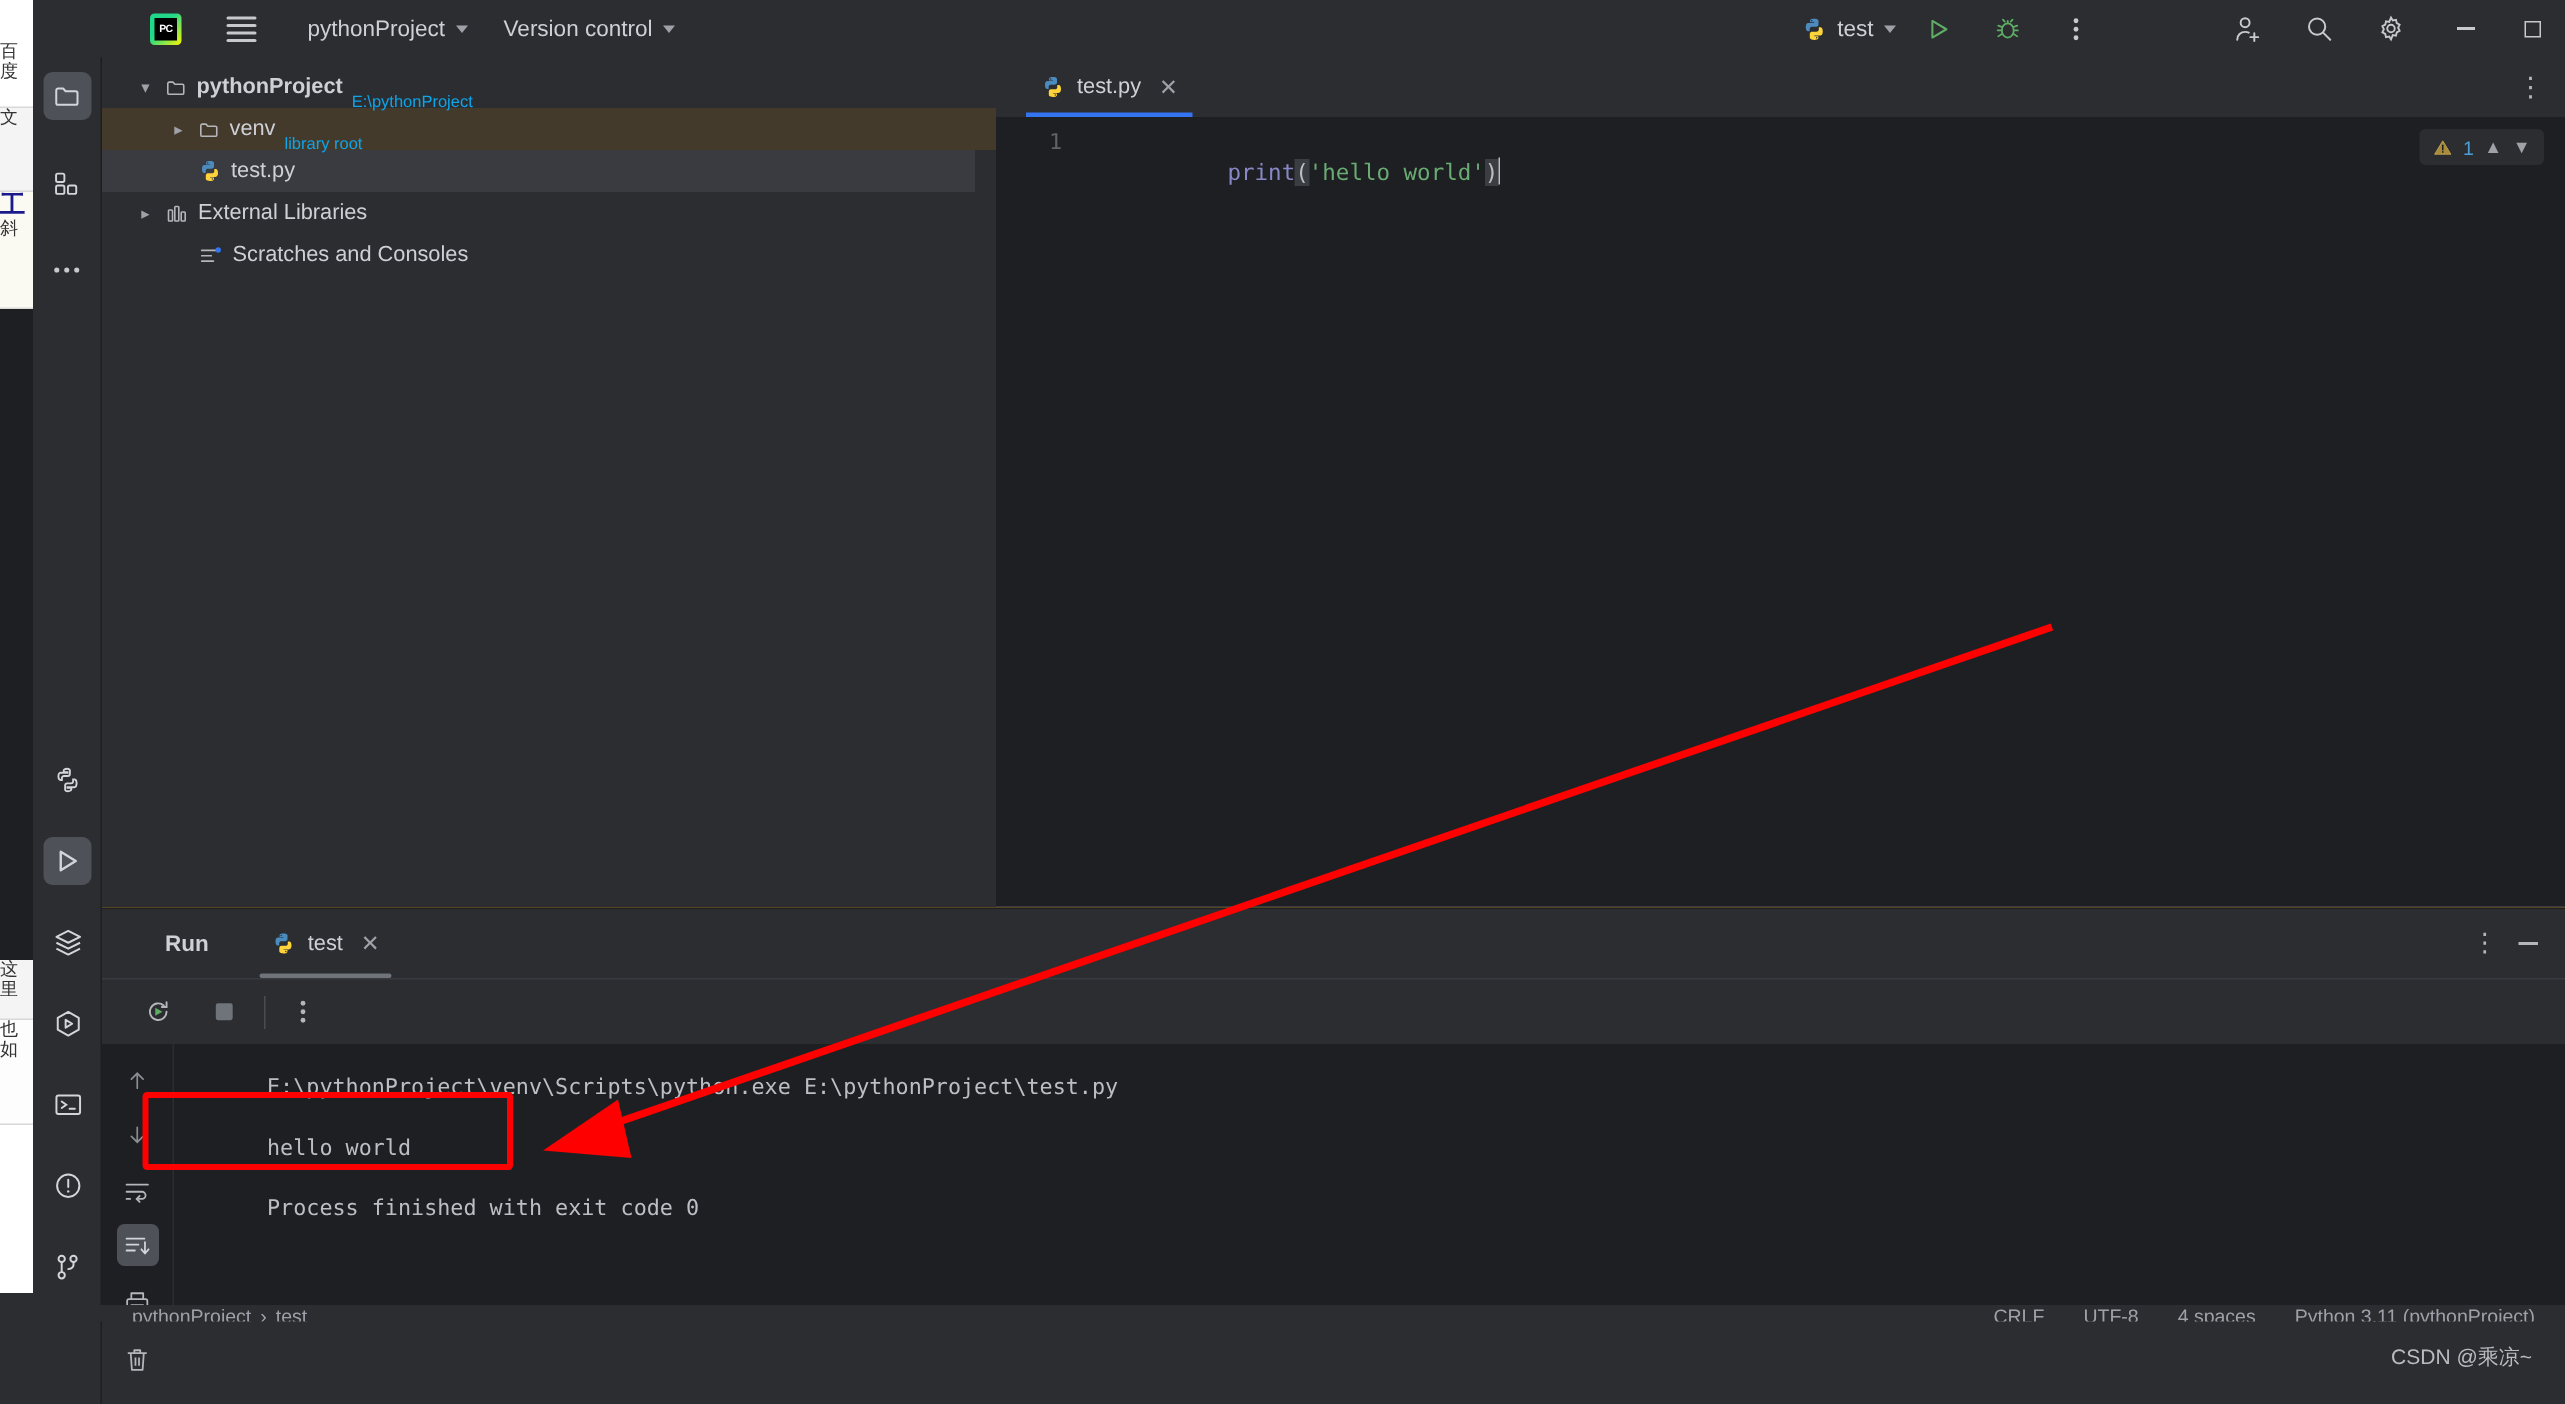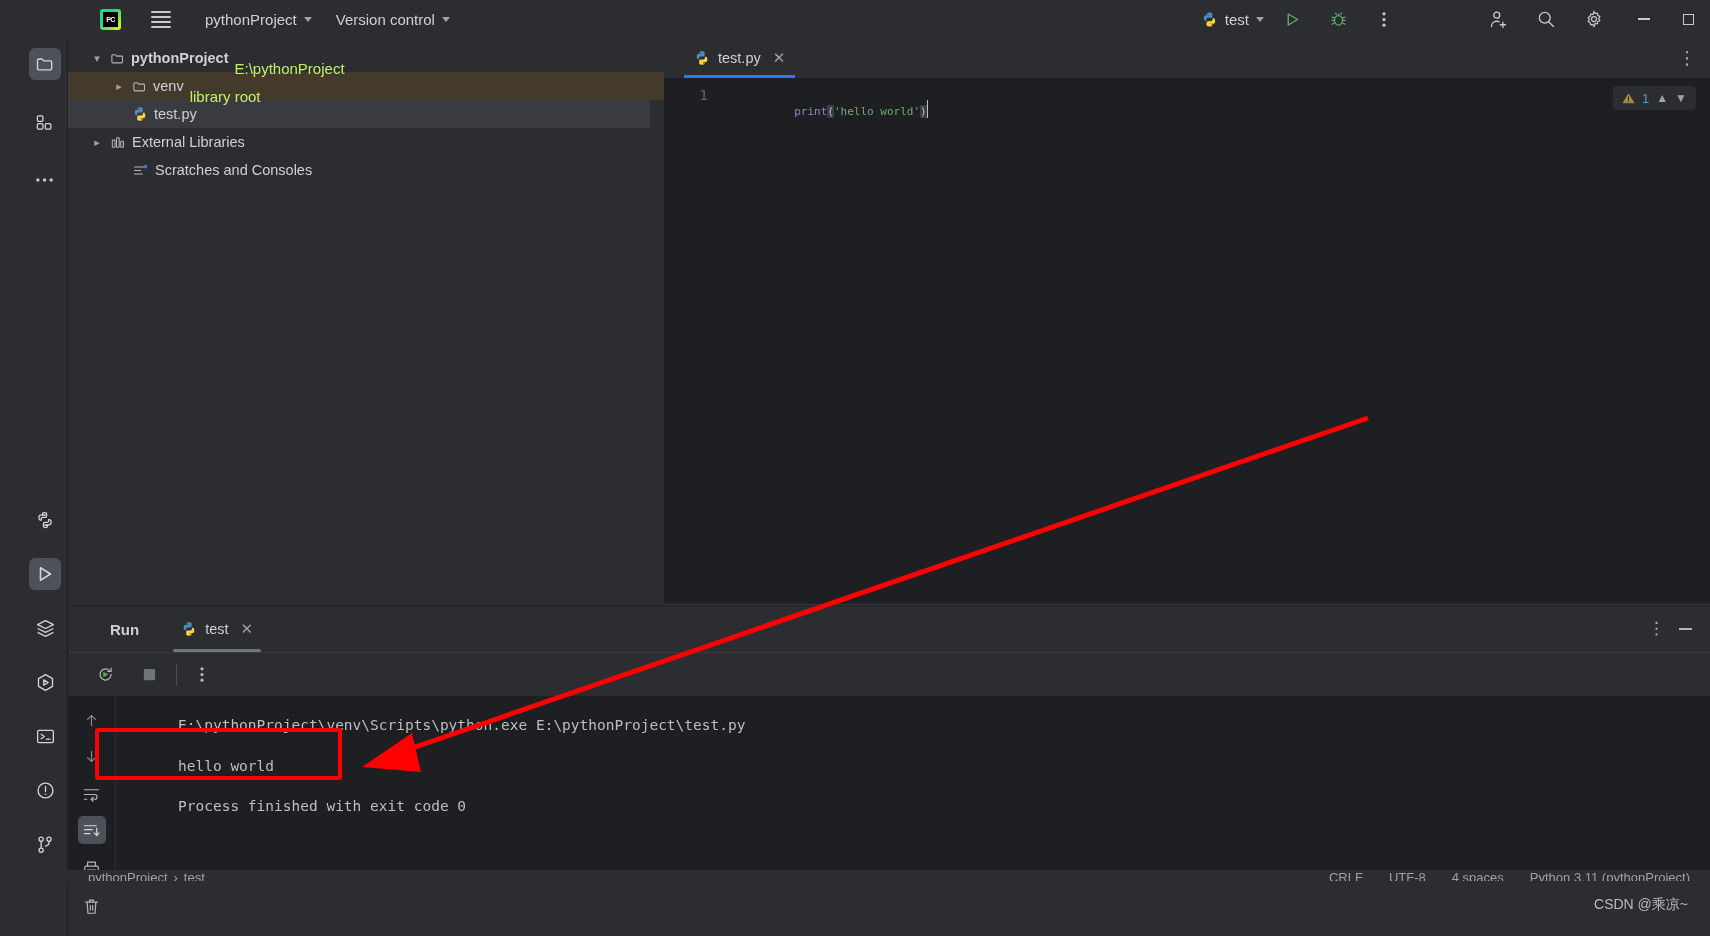--- a/index.html
+++ b/index.html
@@ -56,32 +56,32 @@
   
   .project { position:absolute; left:46px; top:38px; width:596px; height:567px; background:#2b2d30; }
   .project-head { height:44px; display:flex; align-items:center; padding-left:33px; gap:9px; color:#ced0d6; font-size:15px; cursor:pointer;}
   .tree { padding-top:6px; font-size:14.5px; color:#ced0d6; }
   .tnode { height:28px; display:flex; align-items:center; gap:6px; cursor:pointer; padding-left:10px; }
   .tnode.sel-venv { background:#443a2c; }
   .tnode.sel-file { background:#393b40; margin-right:14px; border-radius:0; }
   .arrow { width:14px; display:flex; justify-content:center; color:#9ea1a8; font-size:11px; }
   .arrow.blank { visibility:hidden; }
   .tlabel.bold { font-weight:bold; }
-  .tdim { color:#bef264; font-size:15px;margin-top:20px; }
+  .tdim { color:#0ea5e9; font-size:11px;margin-top:20px; }
 
   
   .editor-wrap { position:absolute; left:642px; top:38px; right:0; height:567px; background:#1e1f22; }
   .tabbar { height:40px; background:#2b2d30; display:flex; align-items:center; position:relative; }
   .etab { margin-left:20px; height:40px; display:flex;align-items:center;gap:8px; padding:0 10px; color:#ced0d6; font-size:14.5px; cursor:pointer; position:relative;}
   .etab::after { content:""; position:absolute; left:0; right:0; bottom:0; height:3px; background:#3574f0; }
   .tab-close { color:#9ea1a8; font-size:15px; margin-left:4px; }
   .tabbar-more { position:absolute; right:14px; color:#b4b6bb; font-size:18px; line-height:0.5; cursor:pointer; }
   .code-area { position:relative; height:527px; background:#1e1f22; }
   .gutter { position:absolute; left:0; top:0; width:54px; height:527px; background:#1e1f22; color:#606366; font-family:"DejaVu Sans Mono", monospace; font-size:14.5px; text-align:right; padding-right:10px; padding-top:9px; }
-  .codeline { position:absolute; left:64px; top:9px; font-family:"DejaVu Sans Mono", monospace; font-size:11px; white-space:pre; }
+  .codeline { position:absolute; left:64px; top:9px; font-family:"DejaVu Sans Mono", monospace; font-size:15px; white-space:pre; }
   .k-fn { color:#8888c6; }
   .k-str { color:#6aab73; }
   .paren-hl { background:#3a3d41; color:#bcbec4; }
   .code-caret { display:inline-block; width:1px; height:18px; background:#bcbec4; vertical-align:-3px; }
   .insp-widget { position:absolute; right:14px; top:8px; height:24px; background:#2b2d30; border-radius:4px; display:flex; align-items:center; gap:7px; padding:0 9px; font-size:13px; color:#d0bb6a; cursor:pointer;}
   .insp-chev { color:#9ea1a8; font-size:12px; }
   .ed-bottom-border { position:absolute; left:0; right:0; bottom:0; height:1px; background:#393b40; }
   .v-split { position:absolute; left:642px; top:38px; width:1px; height:567px; background:#1e1f22; }
 
   
@@ -109,20 +109,32 @@
   .statusbar { position:absolute; left:0; right:0; bottom:0; height:11px; background:#2b2d30; overflow:hidden; }
   .sb-left { position:absolute; left:66px; top:0; color:#9ea1a8; font-size:13px; white-space:nowrap; display:flex; align-items:center; gap:6px;}
   .sb-right { position:absolute; right:20px; top:0; color:#9ea1a8; font-size:13px; white-space:nowrap; display:flex; gap:26px;}
   .watermark { position:absolute; right:22px; bottom:22px; color:#b9bbc0; font-size:14px; }
 </style>
 </head>
 <body>
 
 <div class="app">
 
+  <div class="bg-window">
+    <div class="bg-win-strip s1">百度</div>
+    <div class="bg-win-strip s2">文</div>
+    <div class="bg-win-strip s3">
+      <div class="big">工</div>
+      <div>斜</div>
+    </div>
+    <div class="bg-win-dark"></div>
+    <div class="bg-win-strip s4">这里</div>
+    <div class="bg-win-strip s5">也如</div>
+    <div class="bg-win-bottom"></div>
+  </div>
 
   <div class="ide">
 
     <div class="titlebar">
       <div class="pc-logo">
         <div class="pc-logo-inner">PC</div>
       </div>
       <div class="hamburger">
         <i></i>
           <i></i>

